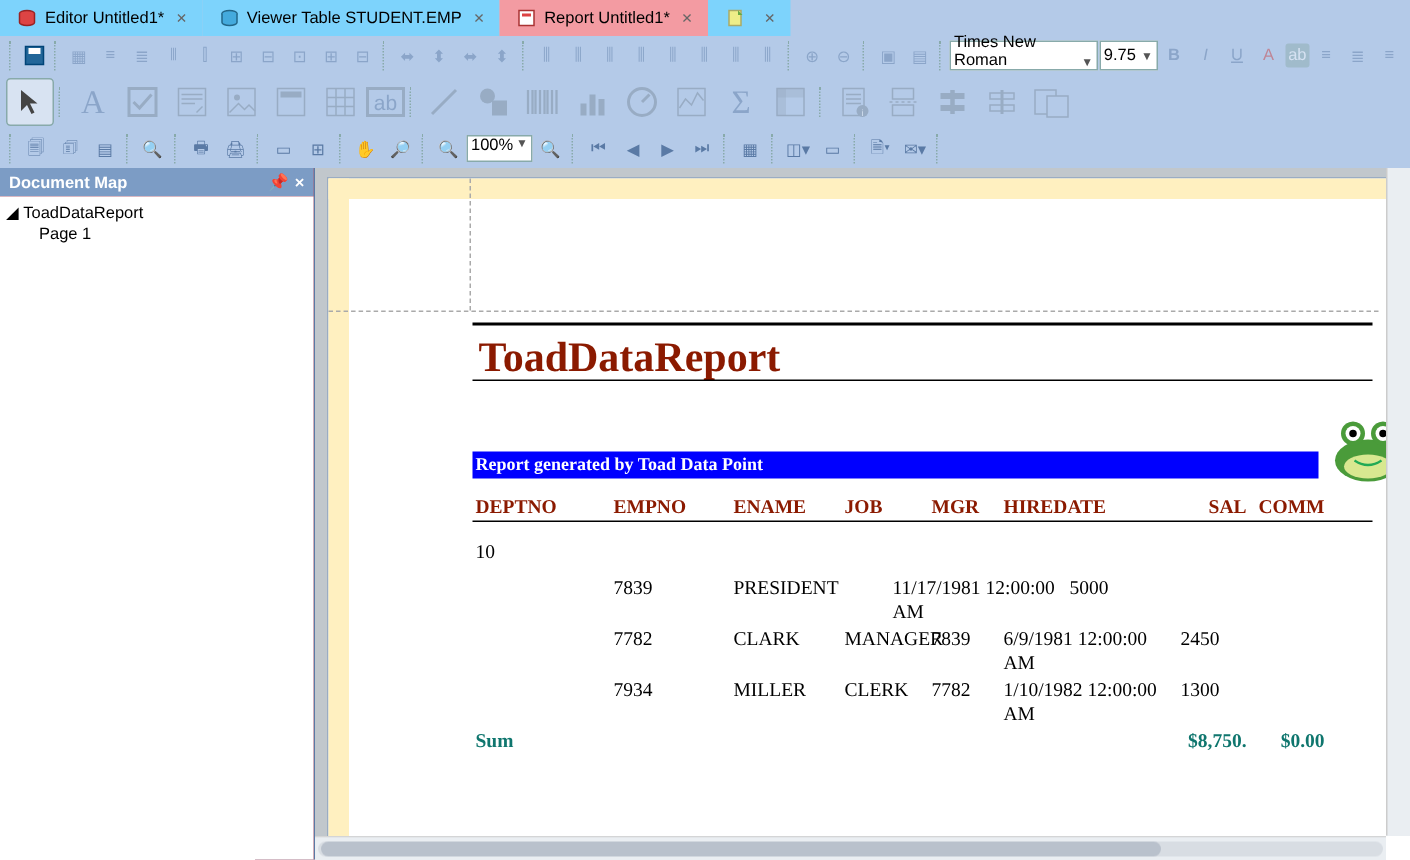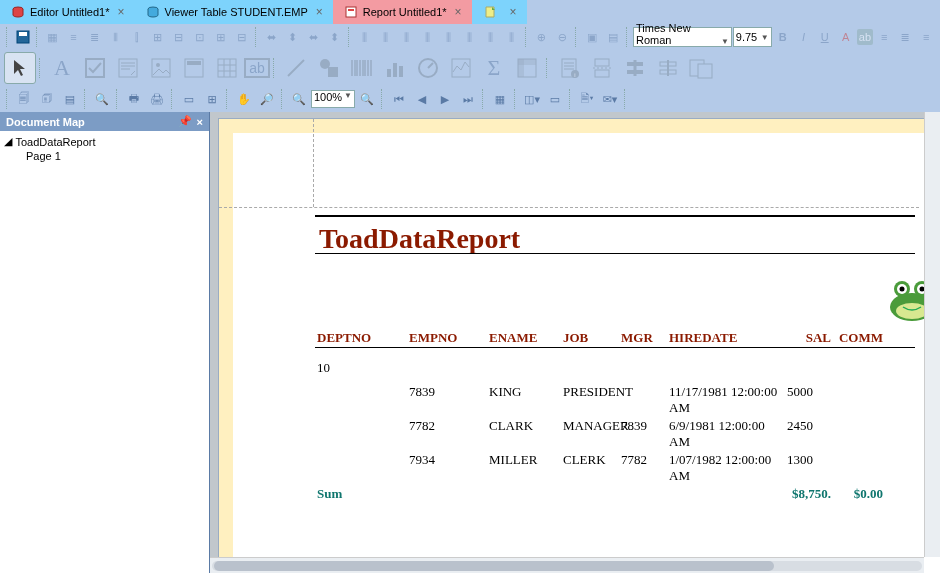--- a/index.html
+++ b/index.html
@@ -351,20 +351,21 @@
   </div>
   <div class="canvas">
     <div class="canvas-scroll">
       <div class="page-wrap">
         <div class="page">
           <div class="dashed-v"></div>
           <div class="dashed-h"></div>
           <div class="rpt-underline"></div>
           <div class="rpt-title">ToadDataReport</div>
           <div class="rpt-underline2"></div>
+          <div class="banner">Report generated by Toad Data Point</div>
           <div class="frog">
             <svg viewBox="0 0 54 54">
                 <ellipse cx="27" cy="38" rx="22" ry="14" fill="#4a9b3a"></ellipse>
                 <ellipse cx="27" cy="42" rx="16" ry="8" fill="#d8e890"></ellipse>
                 <circle cx="17" cy="20" r="8" fill="#4a9b3a"></circle>
                 <circle cx="37" cy="20" r="8" fill="#4a9b3a"></circle>
                 <circle cx="17" cy="20" r="5" fill="#fff"></circle>
                 <circle cx="37" cy="20" r="5" fill="#fff"></circle>
                 <circle cx="17" cy="20" r="2.5" fill="#000"></circle>
                 <circle cx="37" cy="20" r="2.5" fill="#000"></circle>
@@ -381,21 +382,20 @@
             <div class="c-sal">SAL</div>
             <div class="c-comm">COMM</div>
           </div>
           <div class="thead-line"></div>
           <div class="trow dept10">
             <div class="c-dept">10</div>
           </div>
           <div class="trow r1">
             <div class="c-dept"></div>
             <div class="c-emp">7839</div>
-            <div class="c-ename">KING</div>
             <div class="c-job">PRESIDENT</div>
             <div class="c-mgr"></div>
             <div class="c-hire">11/17/1981 12:00:00 AM</div>
             <div class="c-sal" style="text-align:left">5000</div>
             <div class="c-comm"></div>
           </div>
           <div class="trow r2">
             <div class="c-dept"></div>
             <div class="c-emp">7782</div>
             <div class="c-ename">CLARK</div>
@@ -404,21 +404,21 @@
             <div class="c-hire">6/9/1981 12:00:00 AM</div>
             <div class="c-sal" style="text-align:left">2450</div>
             <div class="c-comm"></div>
           </div>
           <div class="trow r3">
             <div class="c-dept"></div>
             <div class="c-emp">7934</div>
             <div class="c-ename">MILLER</div>
             <div class="c-job">CLERK</div>
             <div class="c-mgr">7782</div>
-            <div class="c-hire">1/07/1982 12:00:00 AM</div>
+            <div class="c-hire">1/10/1982 12:00:00 AM</div>
             <div class="c-sal" style="text-align:left">1300</div>
             <div class="c-comm"></div>
           </div>
           <div class="trow sumrow">
             <div class="c-dept">Sum</div>
             <div class="c-emp"></div>
               <div class="c-ename"></div>
               <div class="c-job"></div>
               <div class="c-mgr"></div>
               <div class="c-hire"></div>

